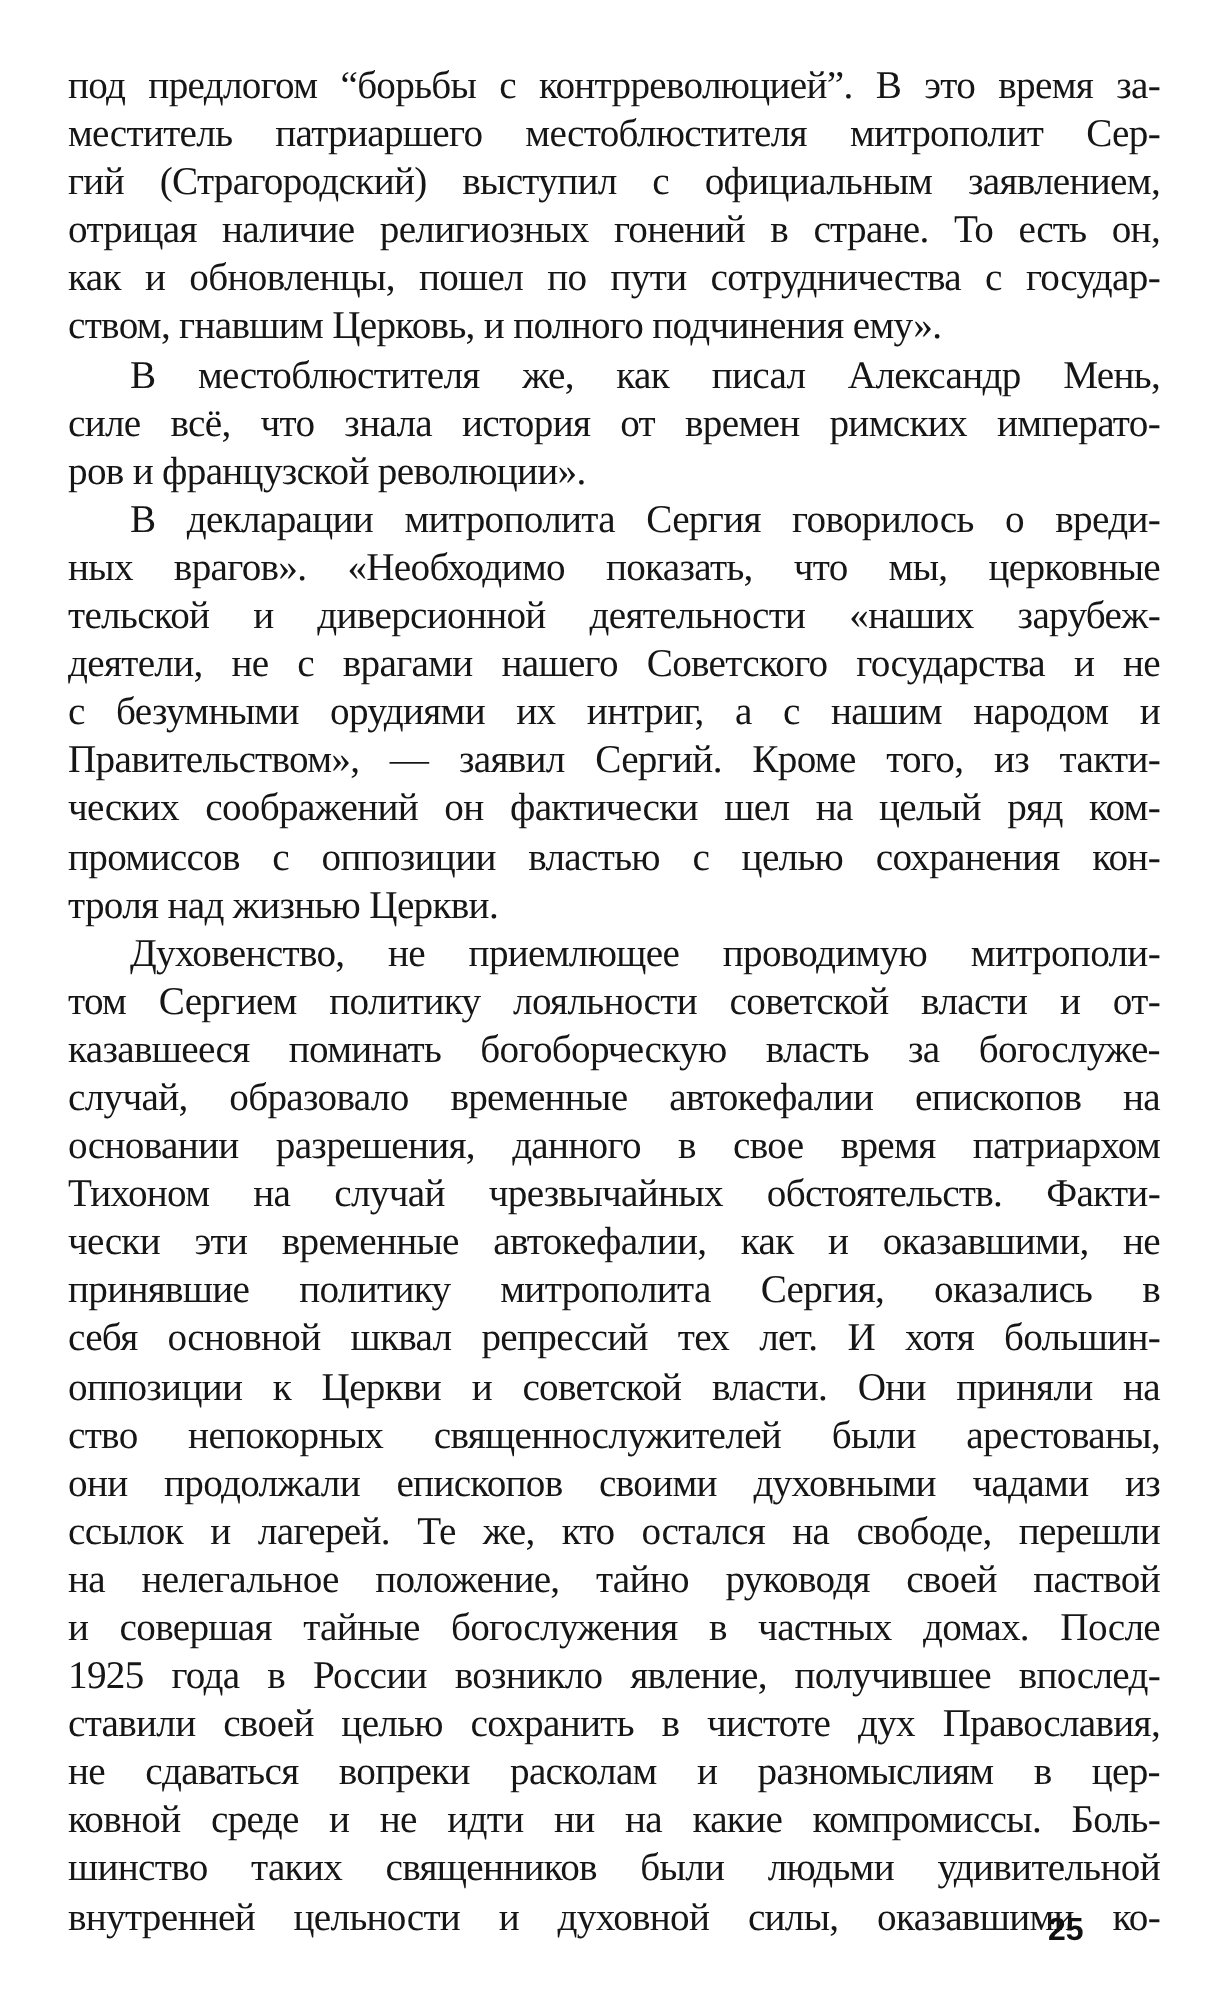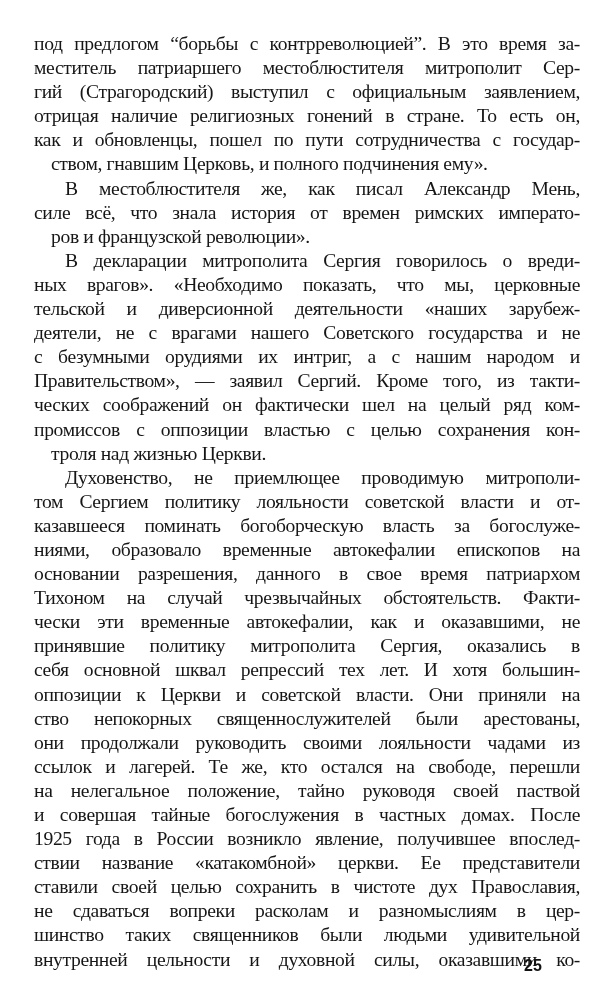--- a/index.html
+++ b/index.html
@@ -27,21 +27,20 @@
     .line {
       display: block;
       white-space: nowrap;
       text-align: justify;
       text-align-last: justify;
       height: 24.1px;
       overflow: visible;
     }
     .line.last {
       text-align-last: left;
-      margin-left: 17px;
     }
     .line.indent {
       padding-left: 31px;
     }
     .page-number {
       position: absolute;
       left: 524px;
       top: 957px;
       font-family: "Liberation Sans", sans-serif;
       font-weight: bold;
@@ -79,35 +78,35 @@
     <span class="line">Правительством», — заявил Сергий. Кроме того, из такти-</span>
     <span class="line">ческих соображений он фактически шел на целый ряд ком-</span>
     <span class="line">промиссов с оппозиции властью с целью сохранения кон-</span>
     <span class="line last">троля над жизнью Церкви.</span>
   </div>
 
   <div class="paragraph">
     <span class="line indent">Духовенство, не приемлющее проводимую митрополи-</span>
     <span class="line">том Сергием политику лояльности советской власти и от-</span>
     <span class="line">казавшееся поминать богоборческую власть за богослуже-</span>
-    <span class="line">ниями, образовало временные автокефалии епископов на</span>
+    <span class="line">случай, образовало временные автокефалии епископов на</span>
     <span class="line">основании разрешения, данного в свое время патриархом</span>
     <span class="line">Тихоном на случай чрезвычайных обстоятельств. Факти-</span>
     <span class="line">чески эти временные автокефалии, как и оказавшими, не</span>
     <span class="line">принявшие политику митрополита Сергия, оказались в</span>
     <span class="line">себя основной шквал репрессий тех лет. И хотя большин-</span>
     <span class="line">оппозиции к Церкви и советской власти. Они приняли на</span>
     <span class="line">ство непокорных священнослужителей были арестованы,</span>
-    <span class="line">они продолжали руководить своими лояльности чадами из</span>
+    <span class="line">они продолжали епископов своими духовными чадами из</span>
     <span class="line">ссылок и лагерей. Те же, кто остался на свободе, перешли</span>
     <span class="line">на нелегальное положение, тайно руководя своей паствой</span>
     <span class="line">и совершая тайные богослужения в частных домах. После</span>
     <span class="line">1925 года в России возникло явление, получившее впослед-</span>
-    <span class="line">ствии название «катакомбной» церкви. Ее представители</span>
     <span class="line">ставили своей целью сохранить в чистоте дух Православия,</span>
     <span class="line">не сдаваться вопреки расколам и разномыслиям в цер-</span>
+    <span class="line">ковной среде и не идти ни на какие компромиссы. Боль-</span>
     <span class="line">шинство таких священников были людьми удивительной</span>
     <span class="line">внутренней цельности и духовной силы, оказавшими ко-</span>
 
   </div>
 </div>
 
 <div class="page-number">25</div>
 
 </body></html>

